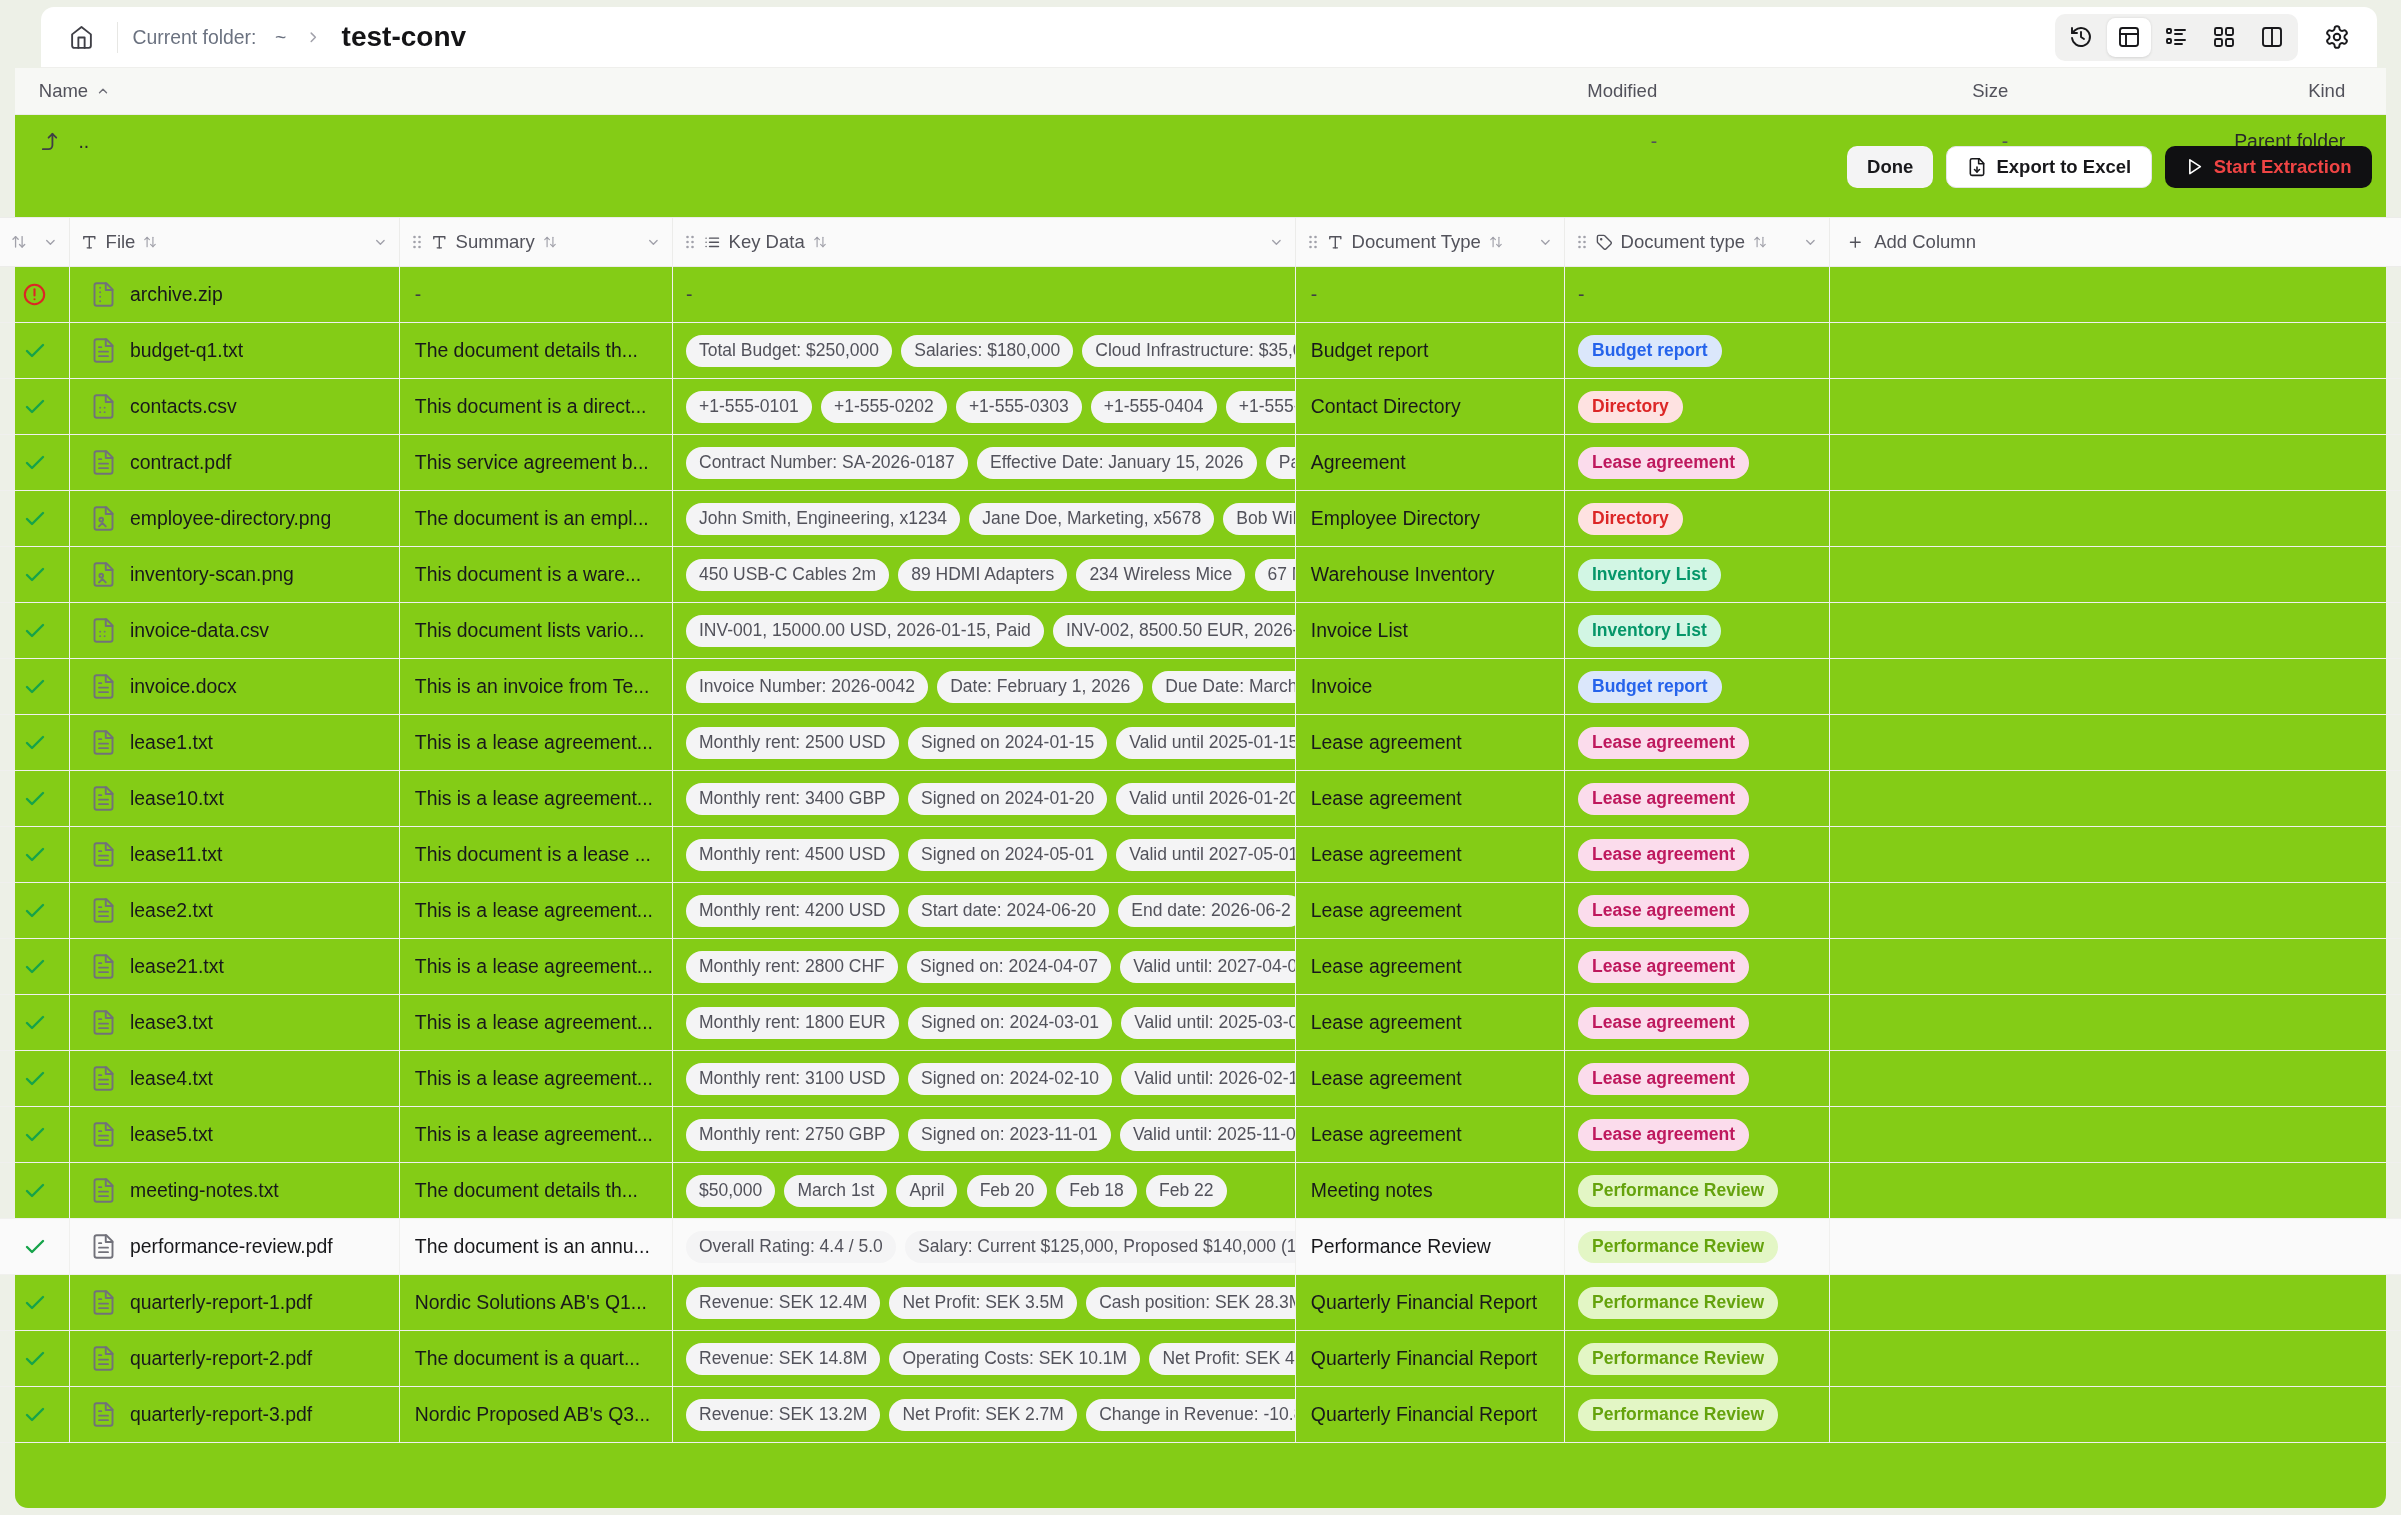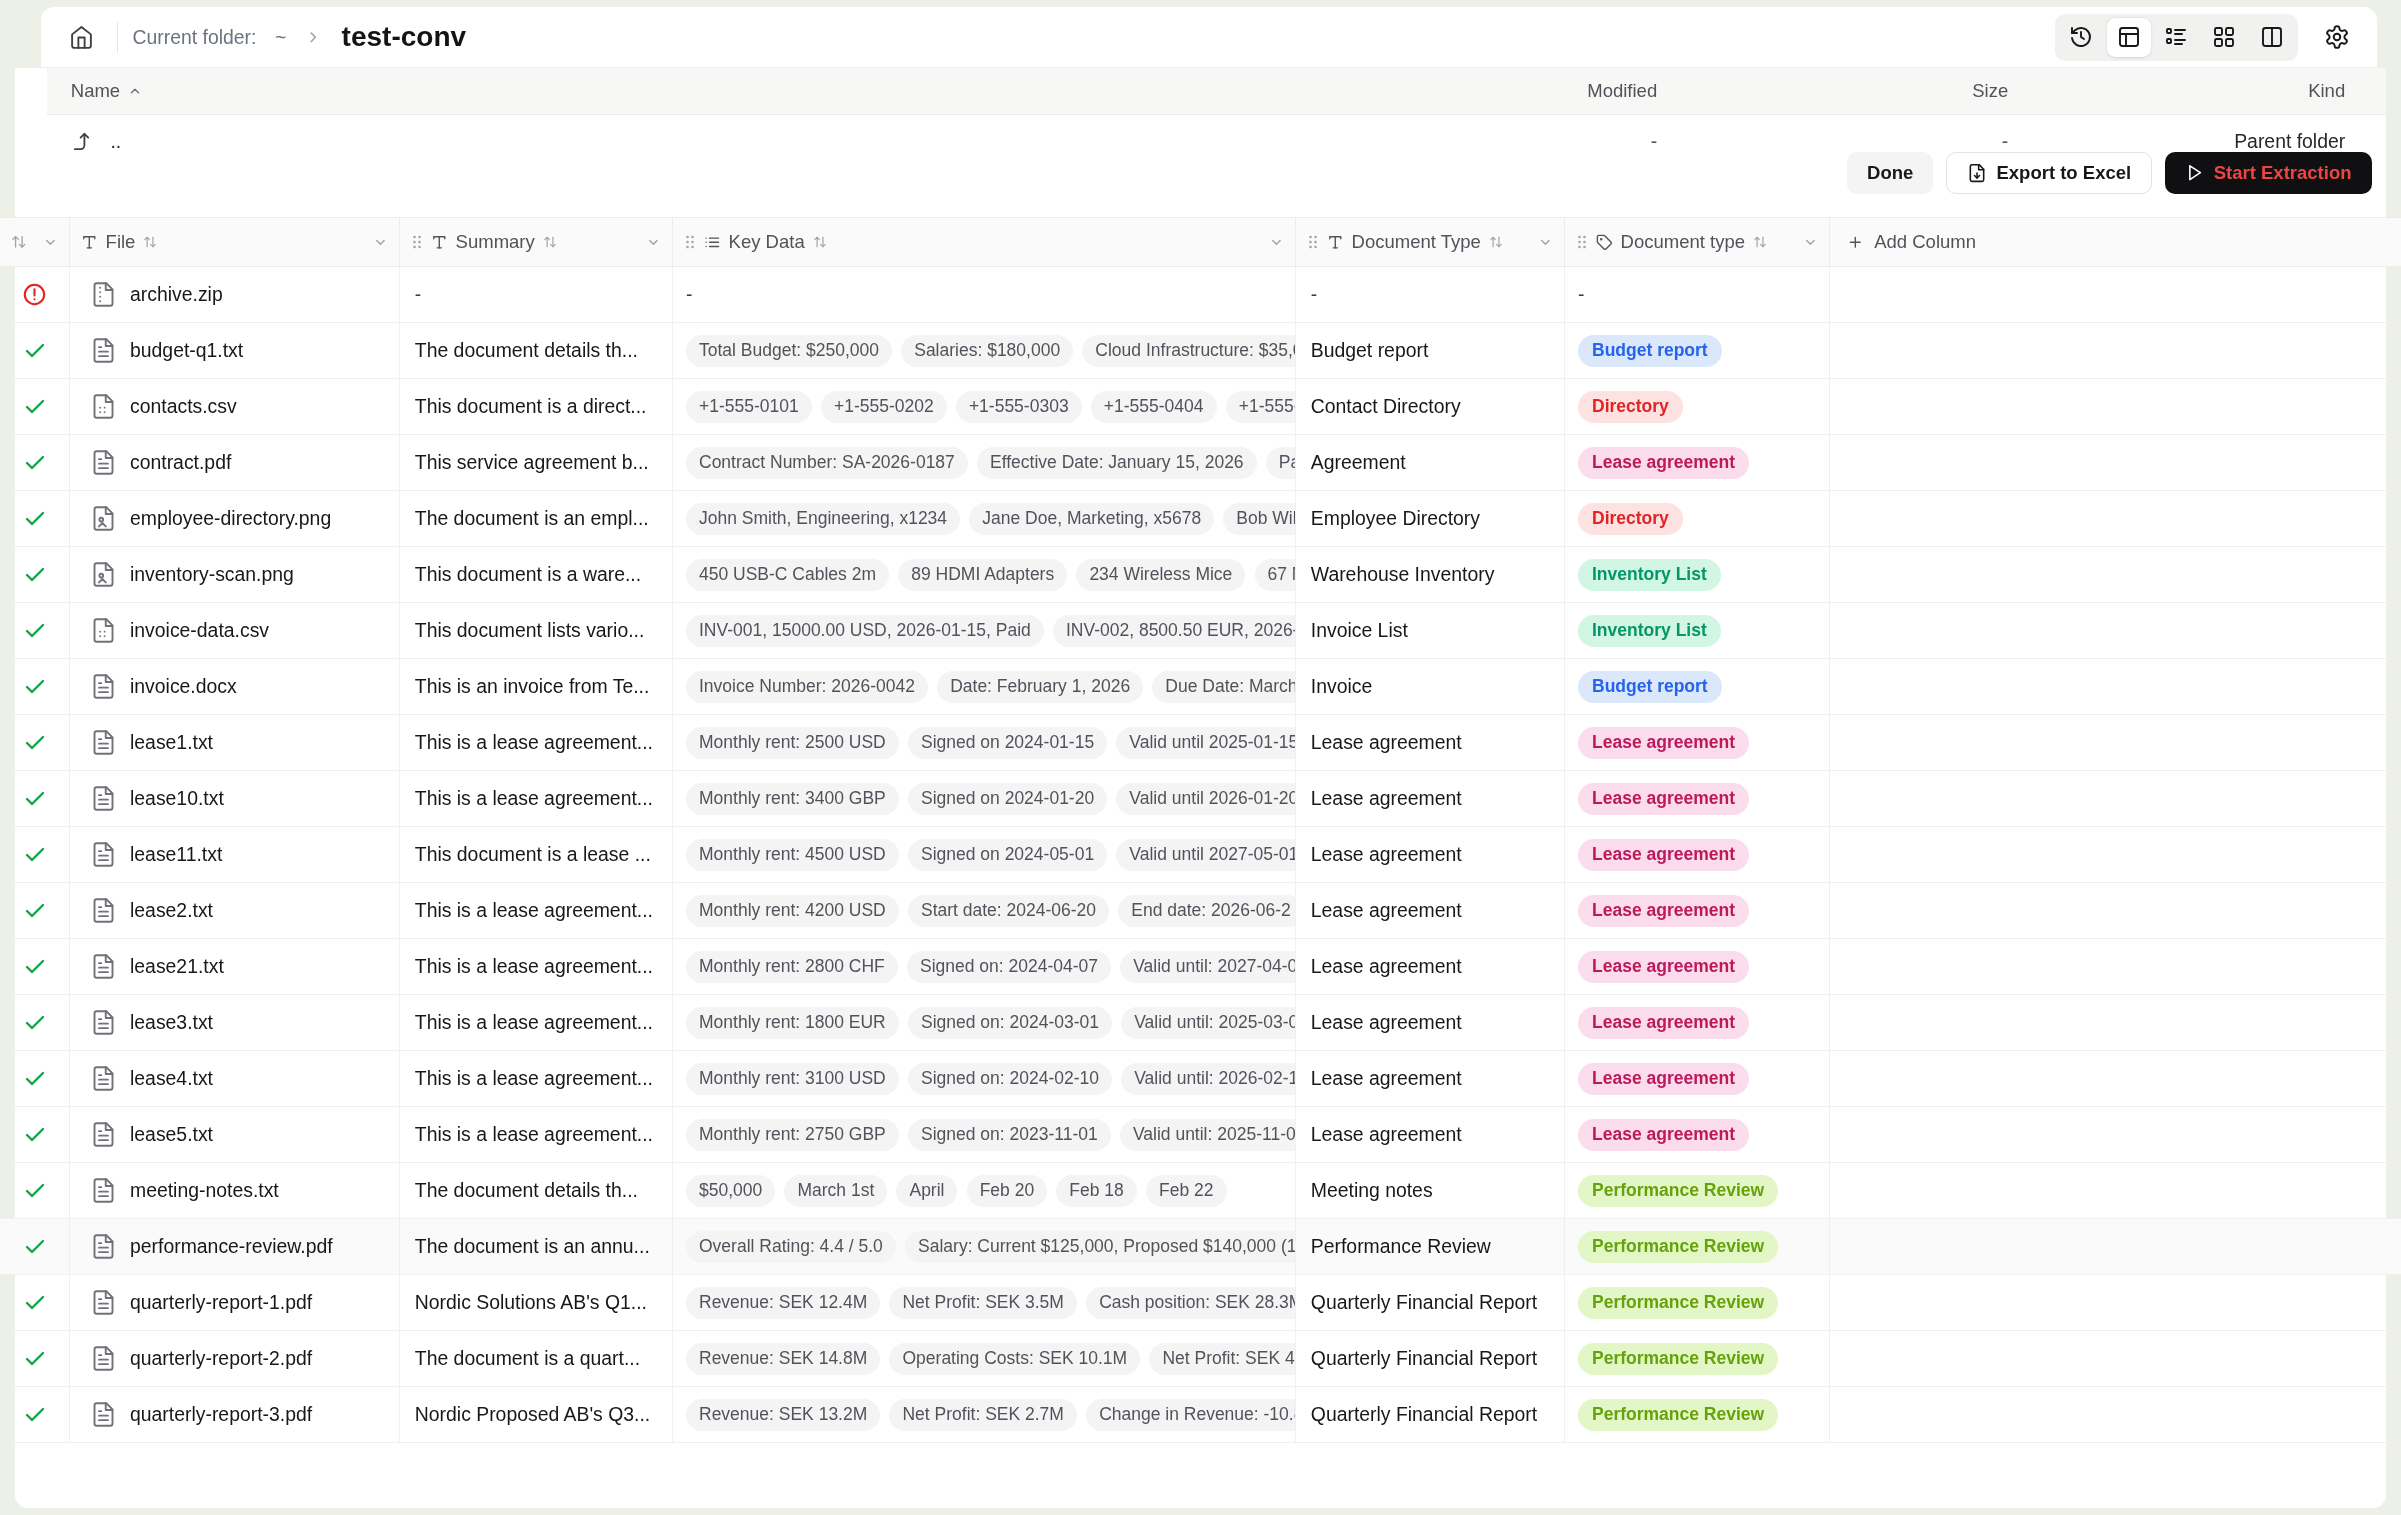--- a/index.html
+++ b/index.html
@@ -24,38 +24,38 @@
   .crumb-current{font-size:28px;font-weight:700;color:#141416;margin-left:5.5px;}
   .tb-right{display:flex;align-items:center;gap:18.5px;}
   .seg{display:flex;align-items:center;background:#f1f1f0;border-radius:10px;padding:3.7px;gap:3.7px;}
   .seg .icon-btn{width:44px;height:39px;}
   .seg .icon-btn.active{background:#fff;box-shadow:0 0.9px 2.8px rgba(0,0,0,.12);}
   svg{display:block;}
 
   
   .card{
     position:absolute;left:14.8px;right:14.8px;top:68px;bottom:7.4px;
-    background:#ffffff;border-radius:0 0 13px 13px;overflow:hidden;padding-left:32px;
+    background:#84cc16;border-radius:0 0 13px 13px;overflow:hidden;
   }
   .files-header{
     height:46px;background:#f7f8f5;border-bottom:0.9px solid #ececea;
     display:flex;align-items:center;font-size:18.5px;color:#52525b;
   }
   .fh-name{flex:1;display:flex;align-items:center;gap:7.4px;padding-left:24px;}
   .fh-col{text-align:right;}
   .w-mod{width:831px;} .w-size{width:351px;} .w-kind{width:337px;padding-right:41px;}
   .parent-row{
     height:52px;display:flex;align-items:center;font-size:19.4px;color:#27272a;
   }
   .pr-name{flex:1;display:flex;align-items:center;gap:16.6px;padding-left:24px;}
   .pr-col{text-align:right;color:#52525b;}
   .pr-kind{color:#27272a;}
 
   
-  .actions{position:absolute;top:152px;right:29.5px;display:flex;gap:13px;}
+  .actions{position:absolute;top:146px;right:29.5px;display:flex;gap:13px;}
   .btn{display:flex;align-items:center;gap:9.2px;height:42px;padding:0 20px;border-radius:10px;
        font-size:18.5px;font-weight:600;cursor:pointer;box-sizing:border-box;}
   .btn-done{background:#f4f4f5;color:#18181b;}
   .btn-export{background:#fff;color:#18181b;border:0.9px solid #e4e4e7;}
   .btn-start{background:#101012;color:#ef4444;}
 
   
   .grid{position:absolute;left:0;right:0;top:217px;bottom:0;}
   .grid-cols{display:grid;grid-template-columns:70px 330px 273px 623px 269px 265px 1fr;}
   .grid-header{

